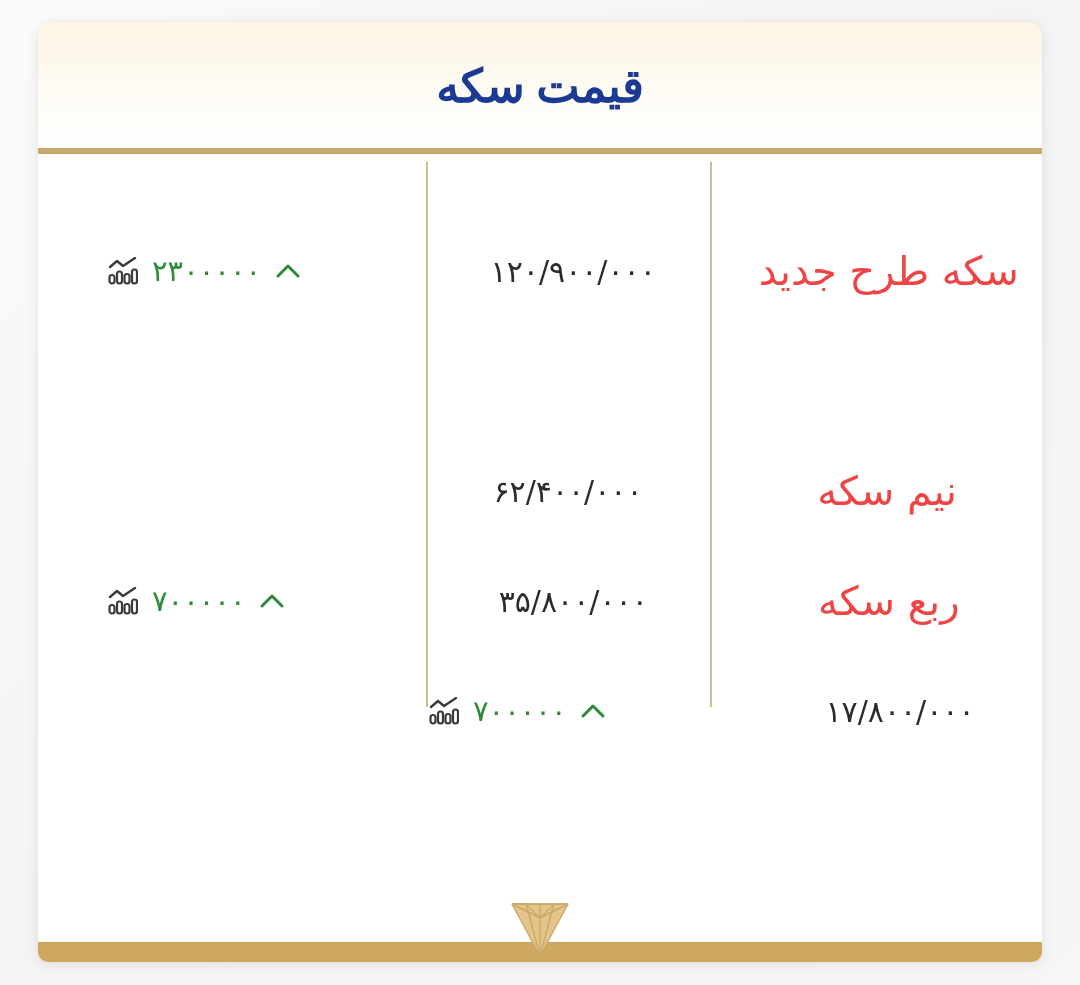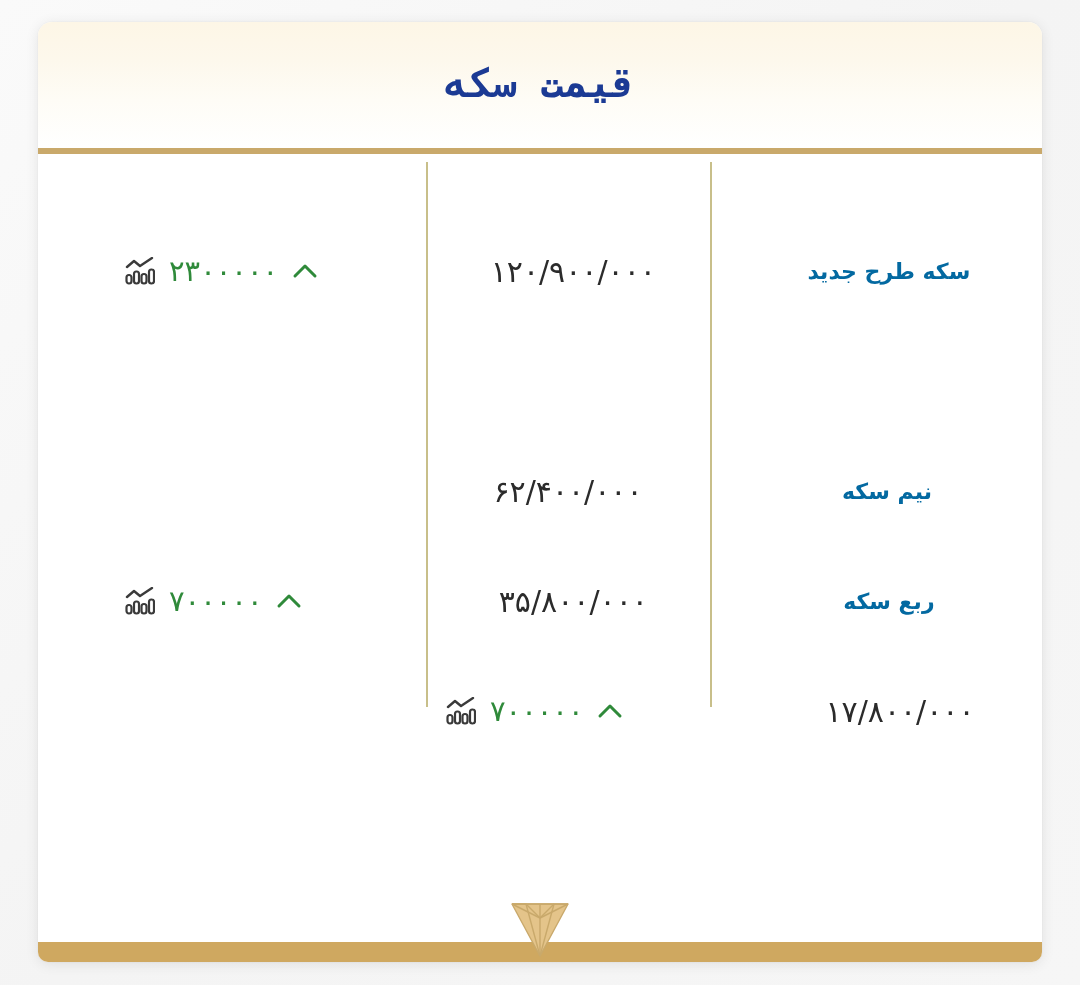--- a/index.html
+++ b/index.html
@@ -41,22 +41,22 @@
   .card-header {
     position: relative;
     height: 126px;
     flex: none;
     background: linear-gradient(180deg, #fdf6e6 0%, #fdf8ec 30%, #fefcf6 62%, #ffffff 100%);
     display: flex;
     align-items: center;
     justify-content: center;
   }
   .card-title {
-    font-family: Liberation Mono, monospace;
-    font-size: 40px;
+    font-family: Liberation Serif, serif;
+    font-size: 46px;
     font-weight: bold;
     color: #1b3a94;
     letter-spacing: 0px;
     line-height: 1;
     direction: rtl;
     margin-top: 4px;
   }
   .header-rule {
     flex: none;
     height: 6px;
@@ -106,28 +106,28 @@
     justify-content: center;
     margin-left: 11px;
   }
   .col-change {
     width: 388px;          
     box-sizing: border-box;
     display: flex;
     align-items: center;
     justify-content: flex-start;
     padding-right: 0;
-    padding-left: 17px;
+    padding-left: 0;
     direction: ltr;
   }
 
   .coin-name {
-    font-size: 22px;
-    color: #0369a1;
-    font-weight: bold;
+    font-size: 40px;
+    color: #ef4444;
+    font-weight: normal;
     direction: rtl;
     white-space: nowrap;
     padding-left: 22px;
   }
 
   .coin-price {
     font-size: 30px;
     color: #2b2b2b;
     direction: ltr;
     unicode-bidi: plaintext;

